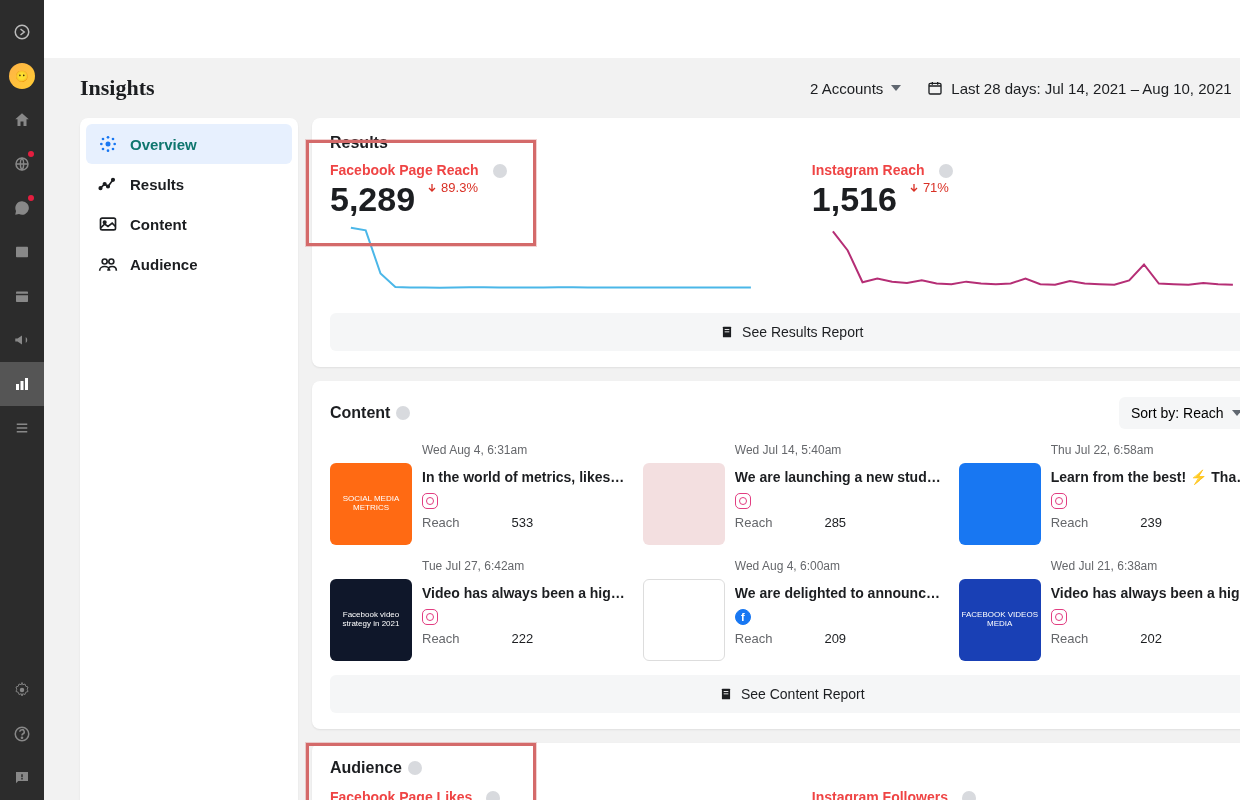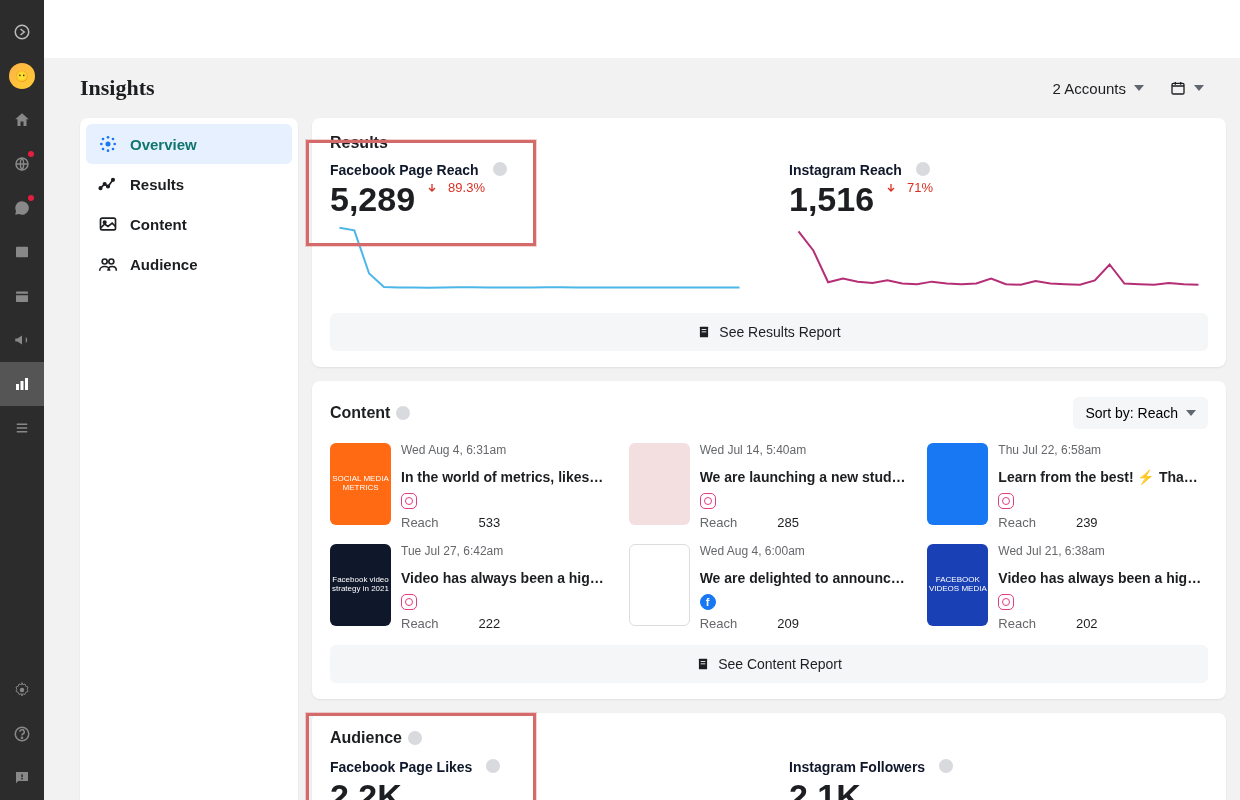--- a/index.html
+++ b/index.html
@@ -38,42 +38,42 @@
 
   .card { background:#fff; border-radius:8px; padding:16px 18px; box-shadow:0 1px 2px rgba(0,0,0,.08); }
   .card h3 { font-size:16px; font-weight:700; color:#1c1e21; display:flex; align-items:center; gap:6px; }
   .info-icon { width:14px; height:14px; border-radius:50%; background:#d8dade; display:inline-block; }
 
   .report-btn { margin-top:14px; background:#f5f6f7; border-radius:6px; height:38px; display:flex; align-items:center; justify-content:center; gap:8px; font-size:14px; font-weight:500; color:#1c1e21; cursor:pointer; }
 
   
   .metrics-row { display:flex; gap:40px; margin-top:10px; }
   .metric-col { flex:1; position:relative; }
-  .metric-label { font-size:14px; font-weight:600; color:#0f172a; display:flex; align-items:flex-start; gap:14px; }
+  .metric-label { font-size:14px; font-weight:600; color:#ef4444; display:flex; align-items:flex-end; gap:14px; }
   .metric-val { font-size:34px; font-weight:700; color:#1c1e21; display:flex; align-items:flex-start; gap:12px; margin-top:2px; }
-  .delta { font-size:13px; font-weight:500; color:#d93025; display:flex; align-items:center; gap:11px; }
+  .delta { font-size:13px; font-weight:500; color:#d93025; display:flex; align-items:center; gap:4px; }
   .delta svg { width:10px; height:10px; }
   .spark { width:100%; height:70px; margin-top:6px; }
   .highlight-box { position:absolute; border:3px solid #d46a6a; box-shadow: 0 0 0 1px rgba(212,106,106,.3); pointer-events:none; }
 
   
   .content-head { display:flex; align-items:center; }
   .sortbtn { margin-left:auto; background:#f5f6f7; border-radius:6px; padding:8px 12px; font-size:14px; font-weight:500; display:flex; align-items:center; gap:8px; cursor:pointer; }
   .posts-grid { display:grid; grid-template-columns: repeat(3, 1fr); gap:14px 18px; margin-top:14px; }
   .post { display:flex; gap:10px; }
-  .thumb { width:61px; height:82px; border-radius:6px; flex-shrink:0; display:flex; align-items:center; justify-content:center; font-size:8px; color:#fff; text-align:center; padding:0; line-height:1.1; }
+  .thumb { width:82px; height:82px; border-radius:6px; flex-shrink:0; display:flex; align-items:center; justify-content:center; font-size:8px; color:#fff; text-align:center; padding:0; line-height:1.1;margin-top:20px; }
   .post-meta { flex:1; min-width:0; }
   .post-date { font-size:12px; color:#65676b; }
   .post-title { font-size:14px; font-weight:700; color:#1c1e21; white-space:nowrap; overflow:hidden; text-overflow:ellipsis; margin-top:12px; }
   .network-icon { margin-top:6px; }
   .network-icon span { display:inline-flex; width:16px; height:16px; border:1.5px solid; border-radius:5px; align-items:center; justify-content:center; }
   .ig { border-color:#e23d81 !important; }
   .ig::after { content:""; width:6px; height:6px; border:1.5px solid #e23d81; border-radius:50%; }
   .fb { border-color:#1877f2 !important; border-radius:50% !important; background:#1877f2; color:#fff; font-size:11px; font-weight:700; }
-  .reach-row { display:flex; gap:40px; font-size:13px; color:#65676b; margin-top:6px; }
+  .reach-row { display:flex; gap:52px; font-size:13px; color:#65676b; margin-top:6px; }
   .reach-row .num { color:#1c1e21; }
 
   
   .aud-row { display:flex; gap:40px; margin-top:12px; }
   .aud-col { flex:1; }
 </style>
 </head>
 <body>
 
 <div class="app">
@@ -166,20 +166,21 @@
         <div class="header-right">
           <div class="ctl">
             <span>2 Accounts</span>
             <span class="caret"></span>
           </div>
           <div class="ctl">
             <svg width="16" height="16" viewBox="0 0 24 24" fill="none" stroke="#1c1e21" stroke-width="2">
                 <rect x="3" y="5" width="18" height="16" rx="2"></rect>
                 <path d="M3 9h18M8 3v4M16 3v4"></path>
               </svg>
+            <span>Last 28 days: Jul 14, 2021 – Aug 10, 2021</span>
             <span class="caret"></span>
           </div>
         </div>
       </div>
 
       <div class="body">
 
         <div class="leftnav">
           <div class="nav-item active">
             <svg viewBox="0 0 24 24" fill="#1877f2">

